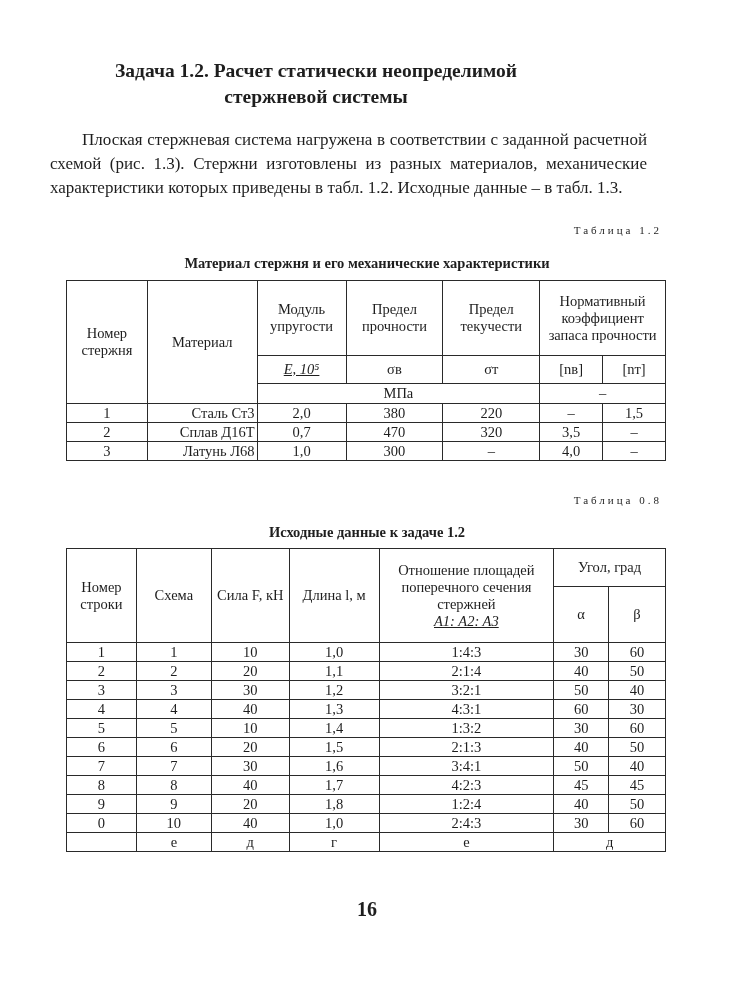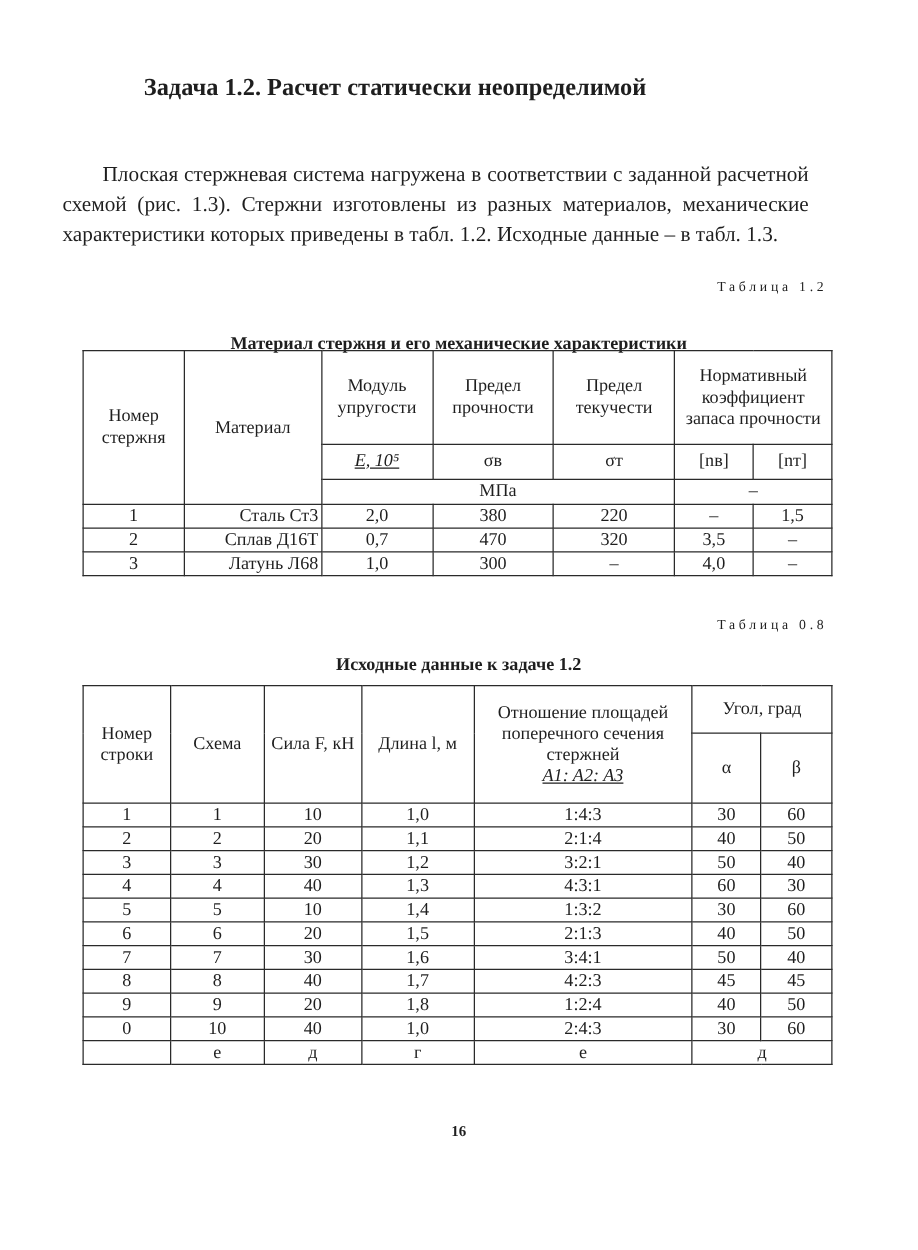--- a/index.html
+++ b/index.html
@@ -11,36 +11,37 @@
           font-size: 17px; line-height: 24px; text-align: justify; }
   .para p { margin: 0; text-indent: 32px; }
   .tlabel { position: absolute; right: 72px; font-size: 11px; letter-spacing: 3px; }
   .tcap { position: absolute; left: 0; width: 734px; text-align: center; font-weight: bold; font-size: 14.5px; }
   table { position: absolute; border-collapse: collapse; font-size: 14.5px; }
   td { border: 1.5px solid #2a2a2a; text-align: center; vertical-align: middle; padding: 0 2px; line-height: 17px; }
   #t12 { left: 66px; top: 280px; width: 600px; }
   #t13 { left: 66px; top: 548px; width: 600px; }
   .left { text-align: right; padding-left: 23px; }
   .it { font-style: italic; text-decoration: underline; }
-  .pnum { position: absolute; left: 0; width: 734px; top: 898px; text-align: center; font-size: 12px; font-weight: bold; }
+  .pnum { position: absolute; left: 0; width: 734px; top: 898px; text-align: center; font-size: 20px; font-weight: bold; }
   .hdr td { line-height: 17px; }
 </style>
 </head>
 <body>
 
 <div class="title">
   <div>Задача 1.2. Расчет статически неопределимой</div>
+  <div>стержневой системы</div>
 </div>
 
 <div class="para">
   <p>Плоская стержневая система нагружена в соответствии с заданной расчетной схемой (рис. 1.3). Стержни изготовлены из разных материалов, механические характеристики которых приведены в табл. 1.2. Исходные данные – в табл. 1.3.</p>
 </div>
 
 <div class="tlabel" style="top:224px">Таблица 1.2</div>
-<div class="tcap" style="top:267px">Материал стержня и его механические характеристики</div>
+<div class="tcap" style="top:255px">Материал стержня и его механические характеристики</div>
 
 <table id="t12">
   <colgroup>
     <col style="width:81px">
       <col style="width:110px">
       <col style="width:89px">
       <col style="width:97px">
       <col style="width:97px">
       <col style="width:63px">
       <col style="width:63px">

